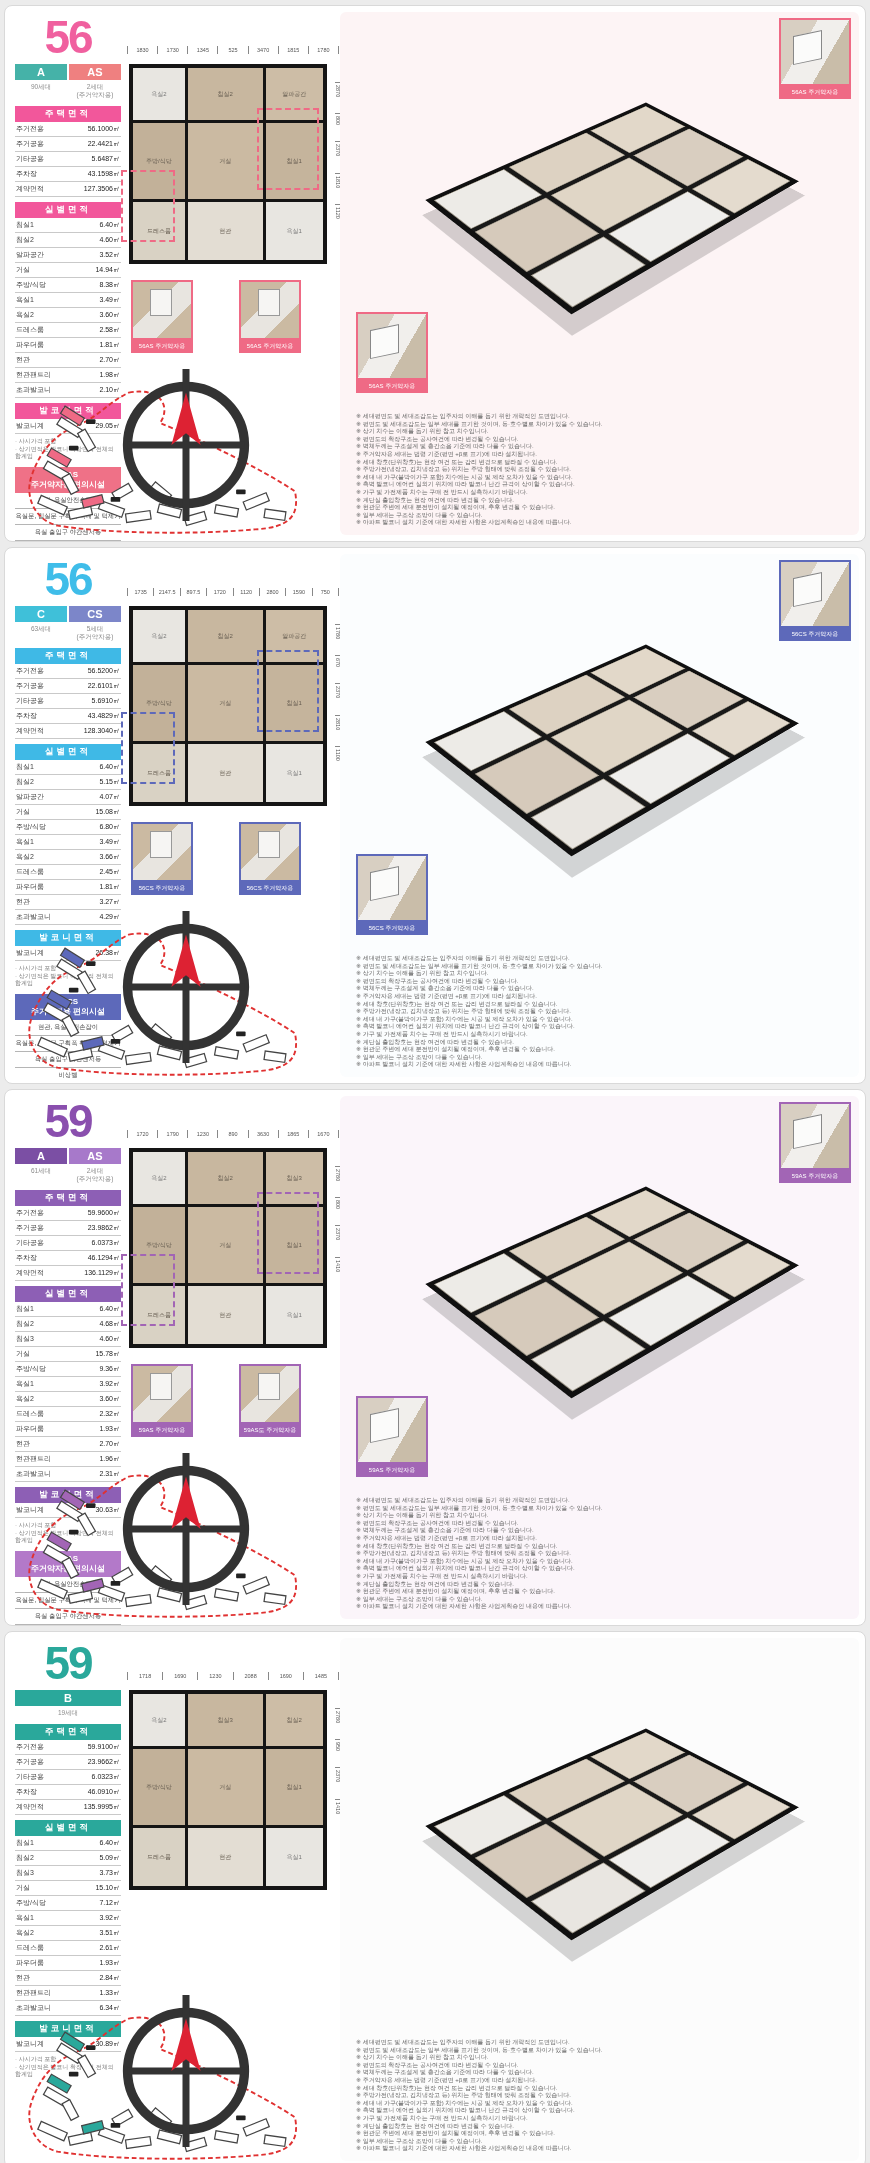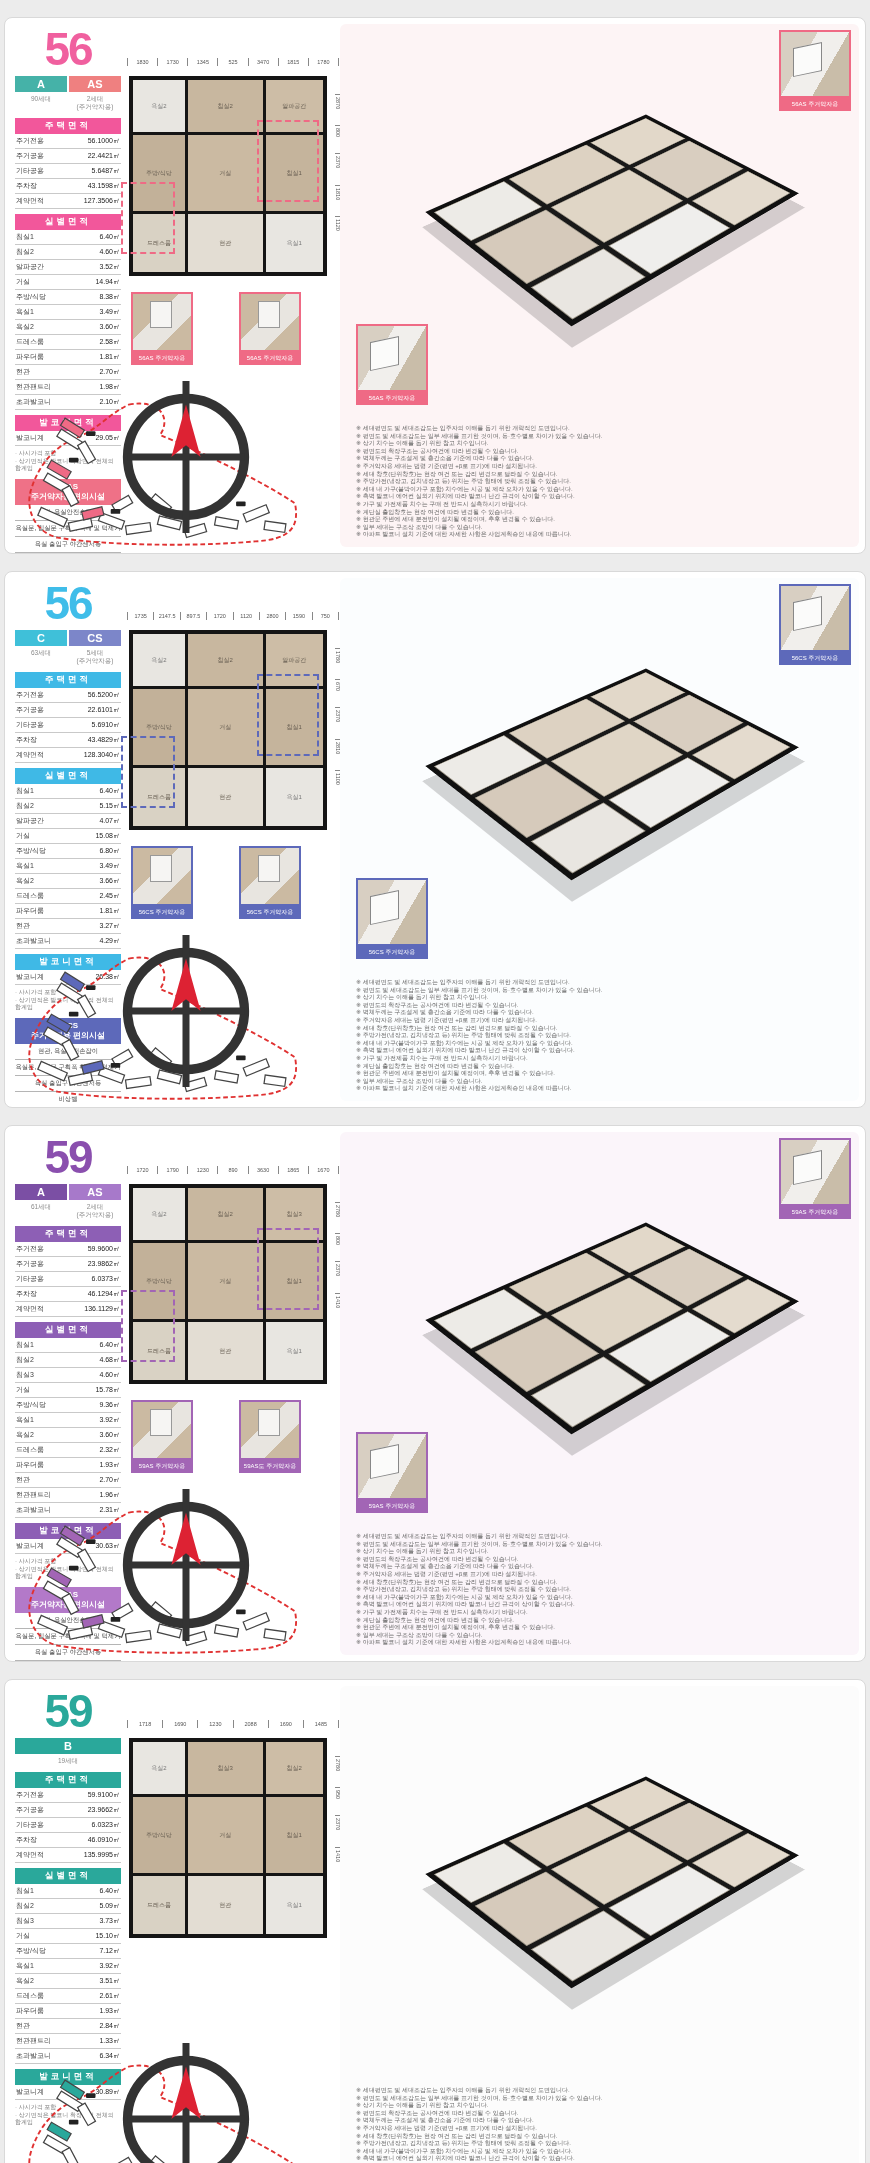--- a/index.html
+++ b/index.html
@@ -1,18 +1,18 @@
 <!DOCTYPE html>
 <html><head>
 <meta charset="utf-8">
 <style>
   * { margin:0; padding:0; box-sizing:border-box; }
   html,body { width:870px; background:#ececec; font-family:"Liberation Sans","DejaVu Sans",sans-serif; }
   #sections { width:870px; }
-  .section { position:relative; width:862px; height:537px; margin:17px 4px; background:#fff;
+  .section { position:relative; width:862px; height:537px; margin:5px 4px; background:#fff;
              border:1px solid #d9d9d9; border-radius:8px; overflow:hidden; }
   
   .leftcol { position:absolute; left:10px; top:6px; width:106px; }
   .sec-number { font-size:46px; font-weight:bold; line-height:50px; text-align:center;
                 color:var(--number); letter-spacing:-2px; }
   .badges { display:flex; gap:2px; margin-top:2px; }
   .badge-cell { flex:1; }
   .badge-cell .bar { color:#fff; font-weight:bold; font-size:11px; text-align:center; padding:2px 0; }
   .badge-cell:nth-of-type(1) .bar { background:var(--badge1); }
   .badge-cell:nth-of-type(2) .bar { background:var(--badge2);text-align:center; }

